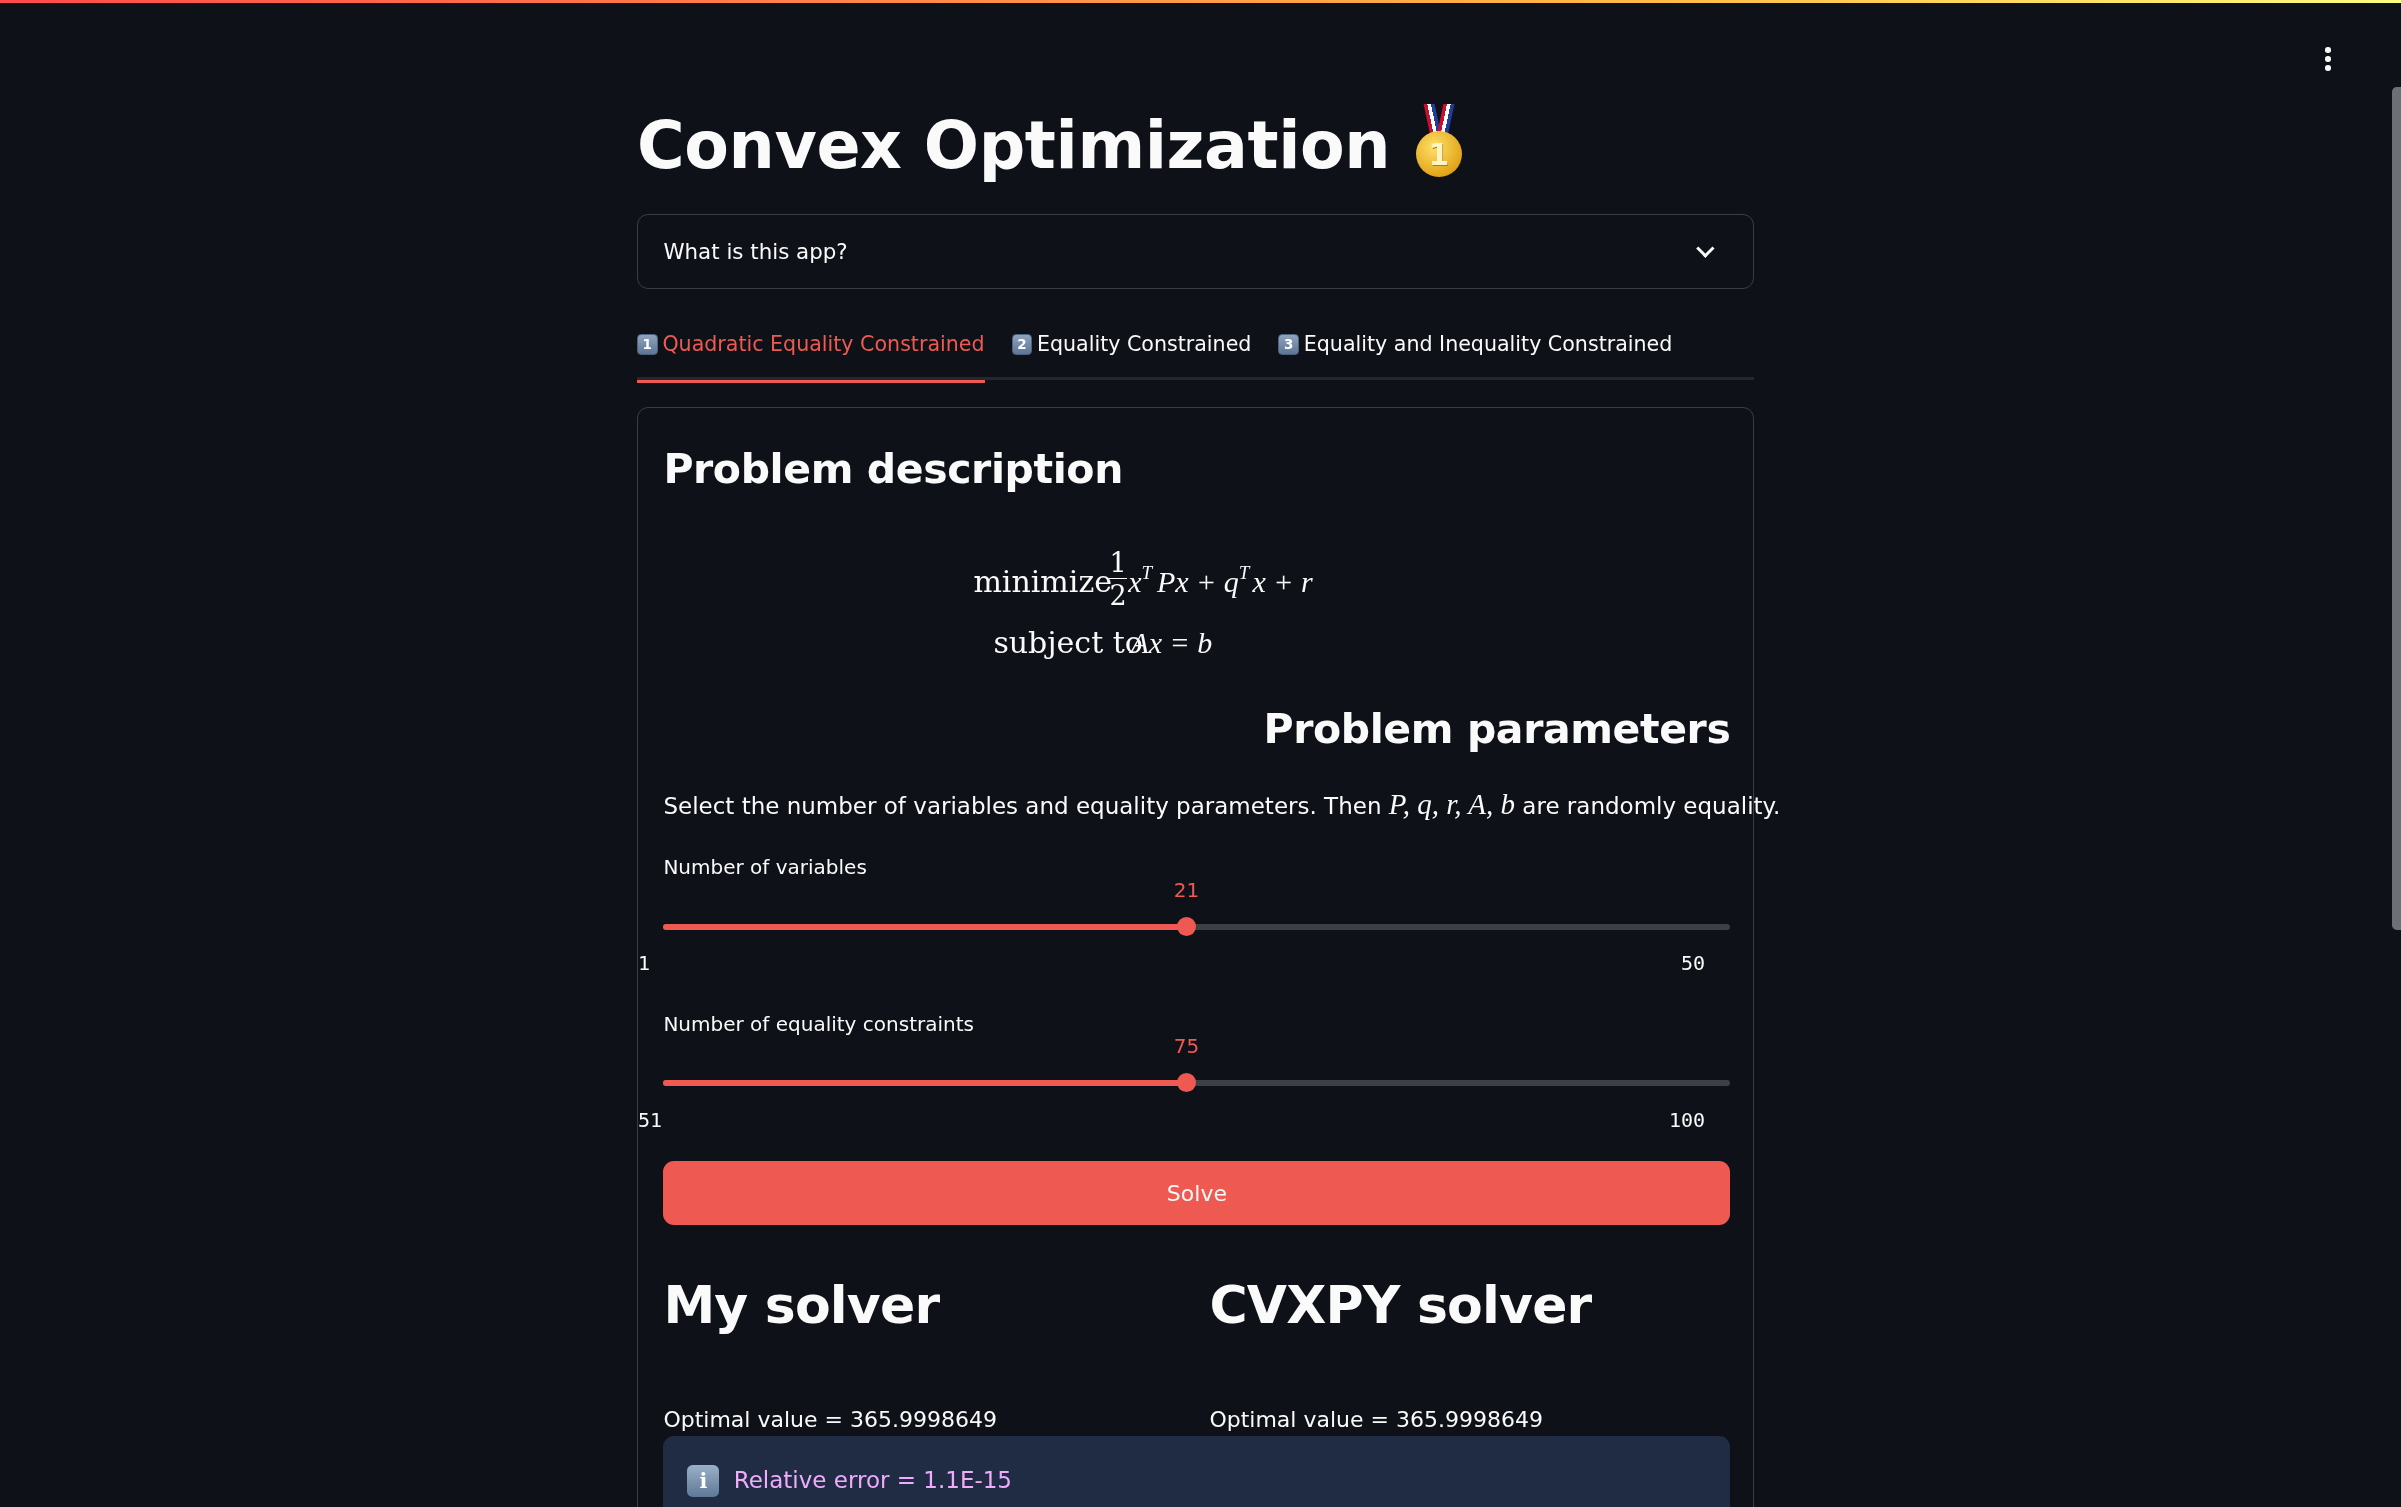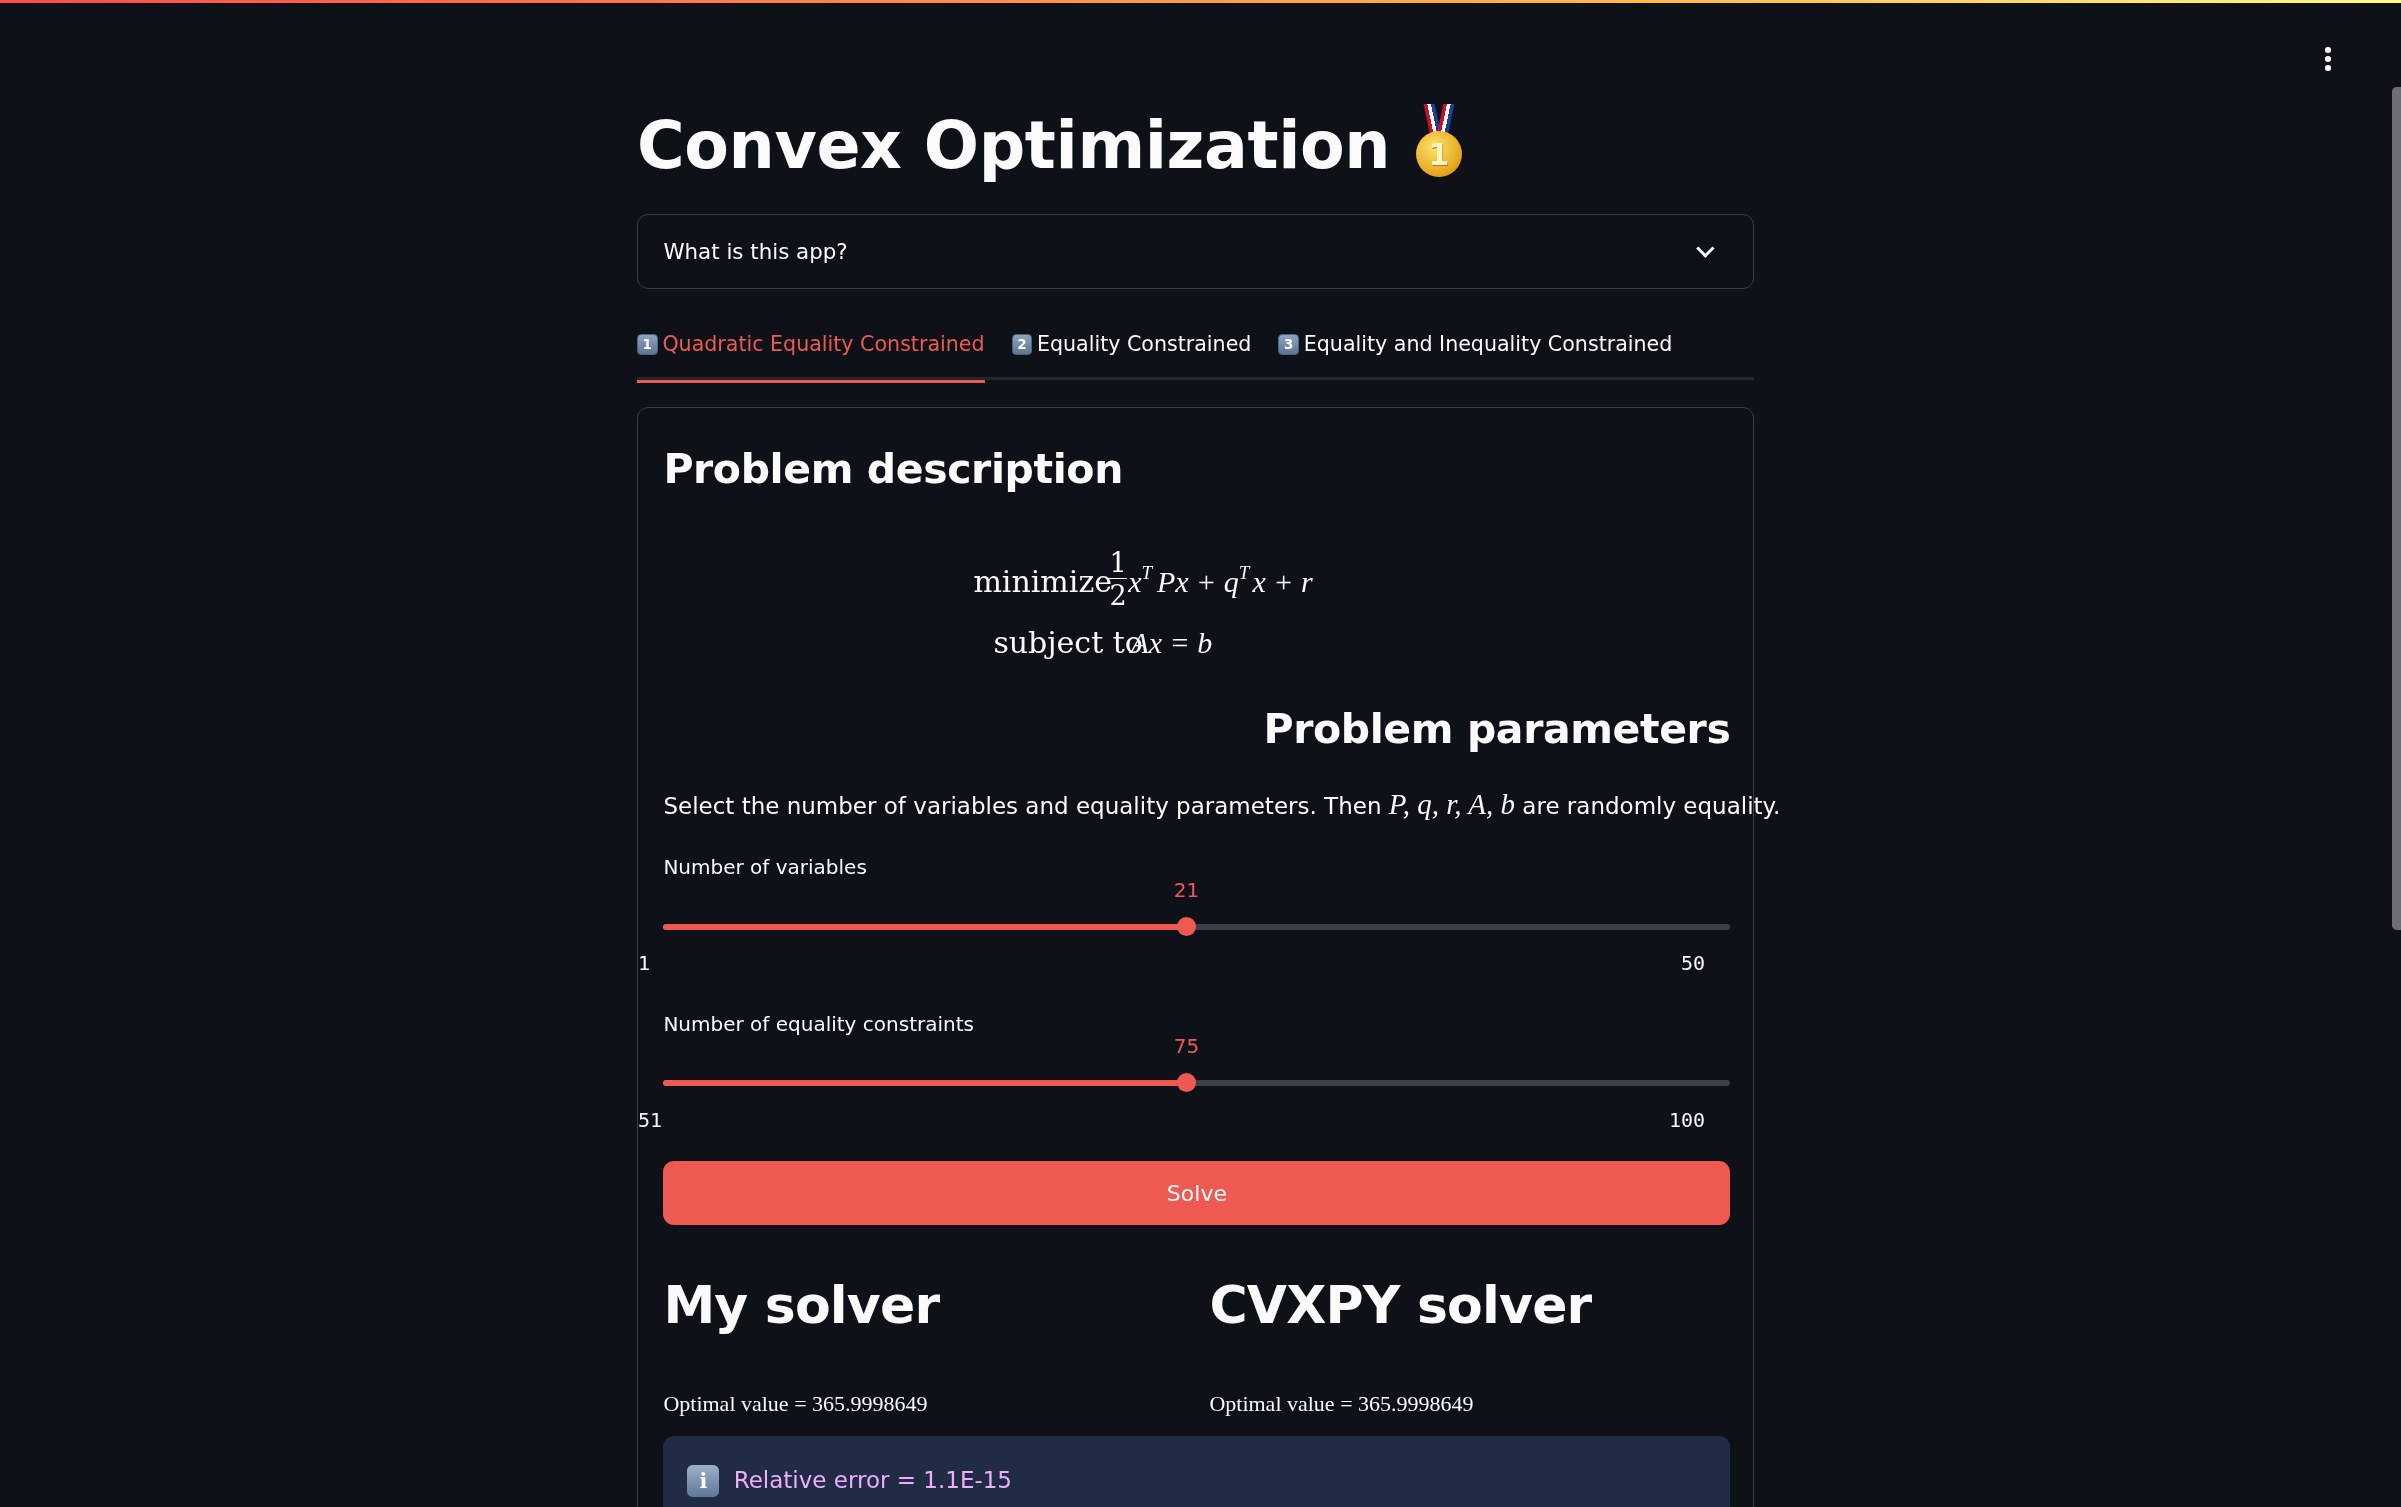--- a/index.html
+++ b/index.html
@@ -124,21 +124,21 @@
     font-family: "DejaVu Sans Mono", "Liberation Mono", monospace; font-size: 20px; color: #fafafa;
   }
   .solve-btn {
     position: absolute; left: 0; width: 1067px; height: 64px; border-radius: 11px;
     background: #ee5a52; color: #fafafa; font-size: 22px; border: none;
     display: flex; align-items: center; justify-content: center; cursor: pointer;
     font-family: "DejaVu Sans", sans-serif;
   }
   .col { position: absolute; width: 524px; }
   .col h1 { font-size: 52px; font-weight: bold; letter-spacing: -0.8px; white-space: nowrap; }
-  .col .opt { font-size: 22px; margin-top: 56px; white-space: nowrap; font-family: Liberation Serif, serif; }
+  .col .opt { font-size: 22px; margin-top: 72px; white-space: nowrap; }
   .info {
     position: absolute; left: 0; width: 1067px; height: 159px; border-radius: 11px;
     background: #1f2c44; padding: 27px 24px; display: flex; align-items: flex-start; gap: 14.3px;
   }
   .info .ibadge {
     width: 32px; height: 32px; border-radius: 5.6px; margin-top: 1.6px;
     background: linear-gradient(180deg, #9cb0c8, #5e7896);
     color: #fff; font-weight: bold; font-size: 20.6px; display: flex; align-items: center; justify-content: center;
     font-family: "DejaVu Serif", serif;
   }

